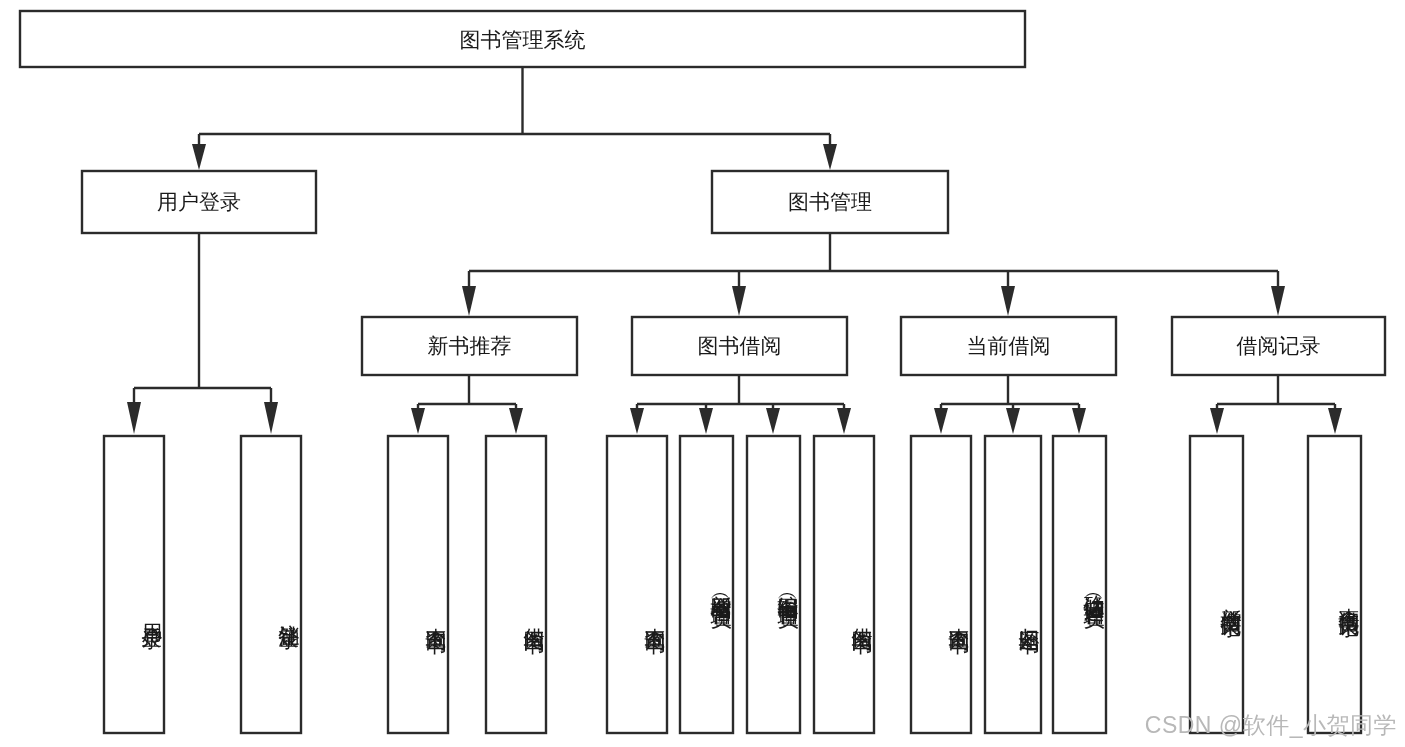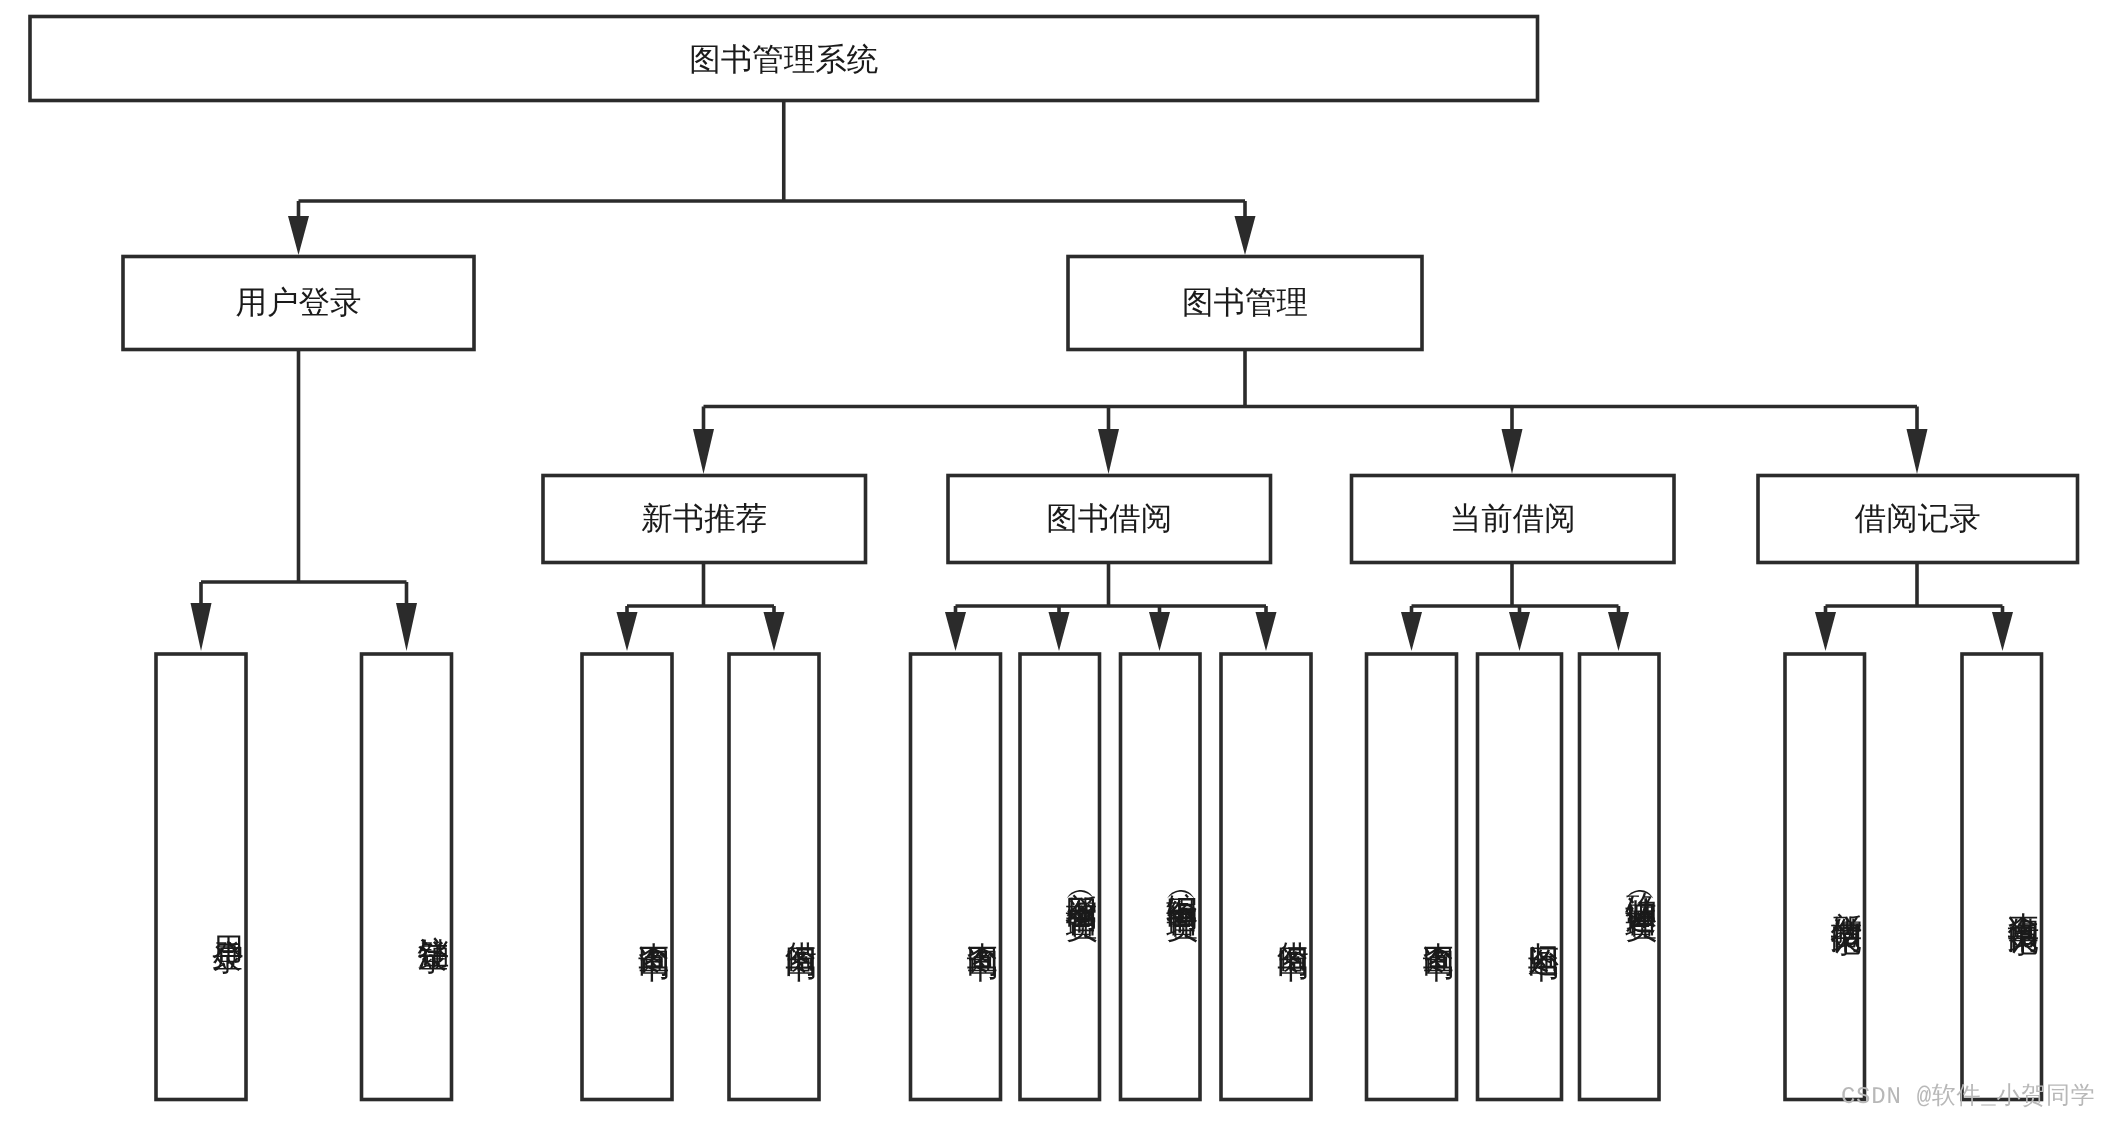--- a/index.html
+++ b/index.html
@@ -62,22 +62,22 @@
     white-space: nowrap;
     pointer-events: none;
     display: flex;
     align-items: flex-start;
     justify-content: center;
   }
   .watermark {
     position: absolute;
     right: 8px;
     bottom: 6px;
-    font-family: Liberation Mono, monospace;
-    font-size: 16px;
+    font-family: Liberation Sans, sans-serif;
+    font-size: 23px;
     color: #b8b8b8;
     white-space: nowrap;
     letter-spacing: 0.5px;
   }
 </style>
 </head>
 <body>
 
 <div id="diagram-root">
 

